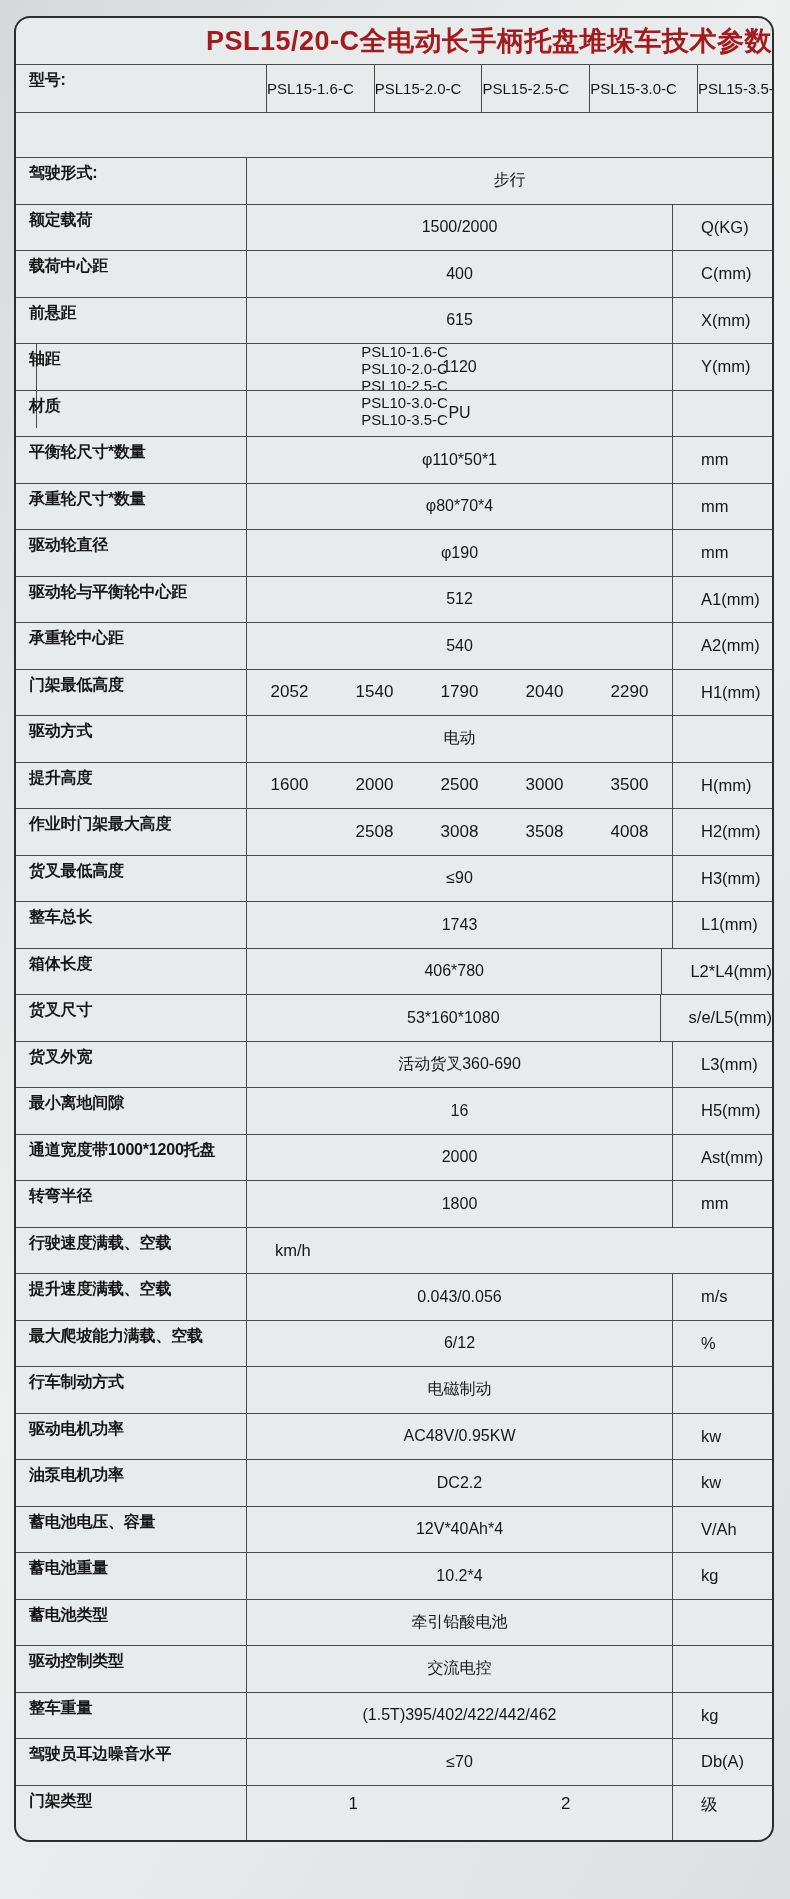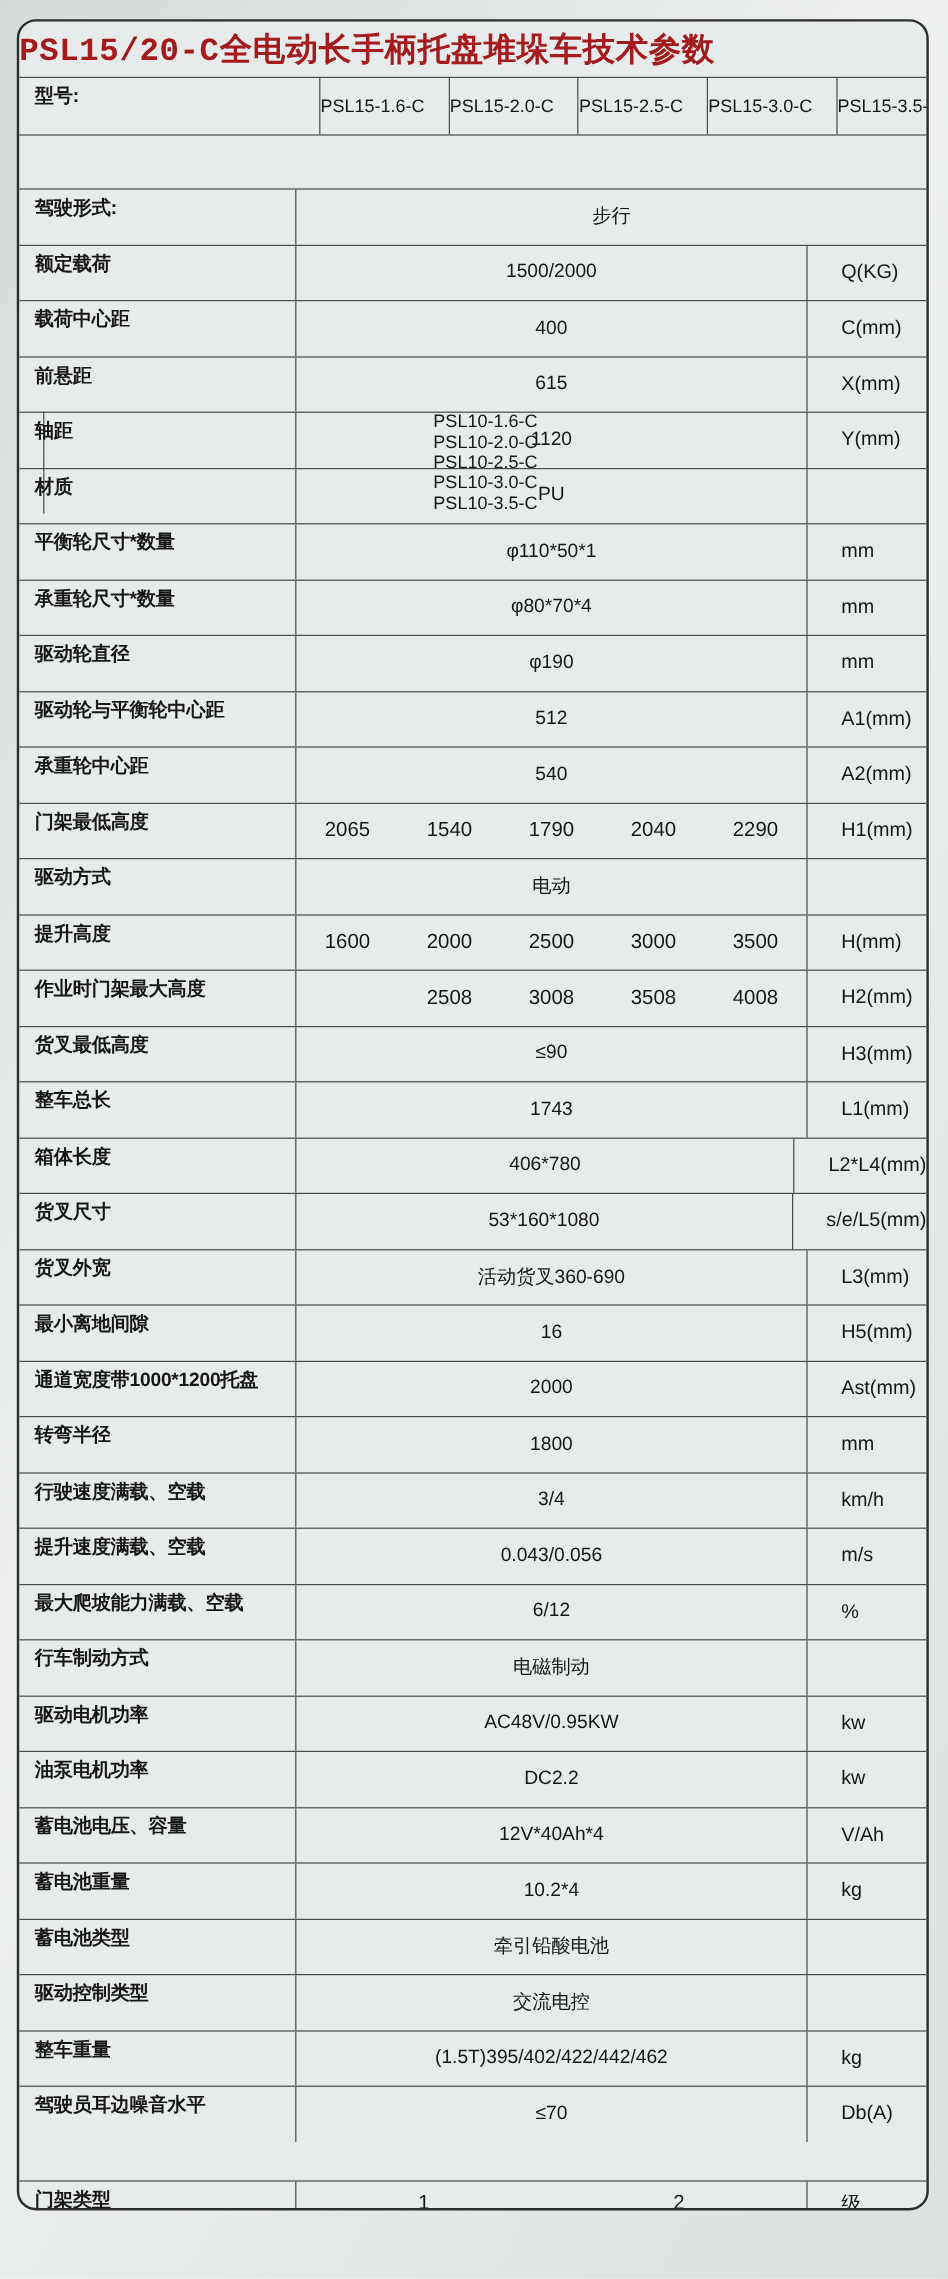--- a/index.html
+++ b/index.html
@@ -7,30 +7,30 @@
     width:790px;height:1899px;position:relative;
     background:linear-gradient(118deg,#d6d9da 0%,#eef0f0 42%,#e4e7e8 75%,#dde0e1 100%);
     font-family:"Liberation Sans","DejaVu Sans",sans-serif;
     color:#161616;
   }
   .card{
     position:absolute;left:14px;top:16px;width:760px;height:1826px;
     box-sizing:border-box;border:2px solid var(--line-dark);border-radius:16px;
     background:#e8ebec;overflow:hidden;display:flex;flex-direction:column;
   }
-  .title-row{flex:0 0 46px;display:flex;align-items:center;justify-content:flex-start;font-family:Liberation Mono, monospace;}
+  .title-row{flex:0 0 46px;display:flex;align-items:center;justify-content:flex-end;}
   .title-row h1{
     margin:0;font-size:27px;font-weight:800;letter-spacing:0.5px;
     color:var(--title-red);white-space:nowrap;
   }
   .row{display:flex;border-top:1px solid var(--line);flex:0 0 auto;box-sizing:border-box;}
   .h-model1{height:48px;}
   .h-model2{height:45px;flex-direction:column;}
   .h-spec{height:46.5px;}
-  .h-tall{flex:1 1 auto;margin-top:32px;}
+  .h-tall{flex:1 1 auto;}
   .cell-label{
     flex:0 0 230px;width:230px;box-sizing:border-box;
     padding:5px 6px 0 13px;font-weight:700;font-size:16px;letter-spacing:-0.2px;
     white-space:nowrap;overflow:hidden;
   }
   .cell{border-left:1px solid var(--line);box-sizing:border-box;}
   .model-cell{
     flex:1 1 0;display:flex;align-items:center;justify-content:center;
     font-size:15px;white-space:nowrap;margin-left:20px;
   }
@@ -127,21 +127,21 @@
         <div class="cell unit-cell">A1(mm)</div>
       </div>
       <div class="row h-spec">
         <div class="cell-label">承重轮中心距</div>
         <div class="cell value-cell">540</div>
         <div class="cell unit-cell">A2(mm)</div>
       </div>
       <div class="row h-spec">
         <div class="cell-label">门架最低高度</div>
         <div class="cell multi-box">
-          <div class="slot">2065</div>
+          <div class="slot">2052</div>
           <div class="slot">1540</div>
           <div class="slot">1790</div>
           <div class="slot">2040</div>
           <div class="slot">2290</div>
         </div>
         <div class="cell unit-cell">H1(mm)</div>
       </div>
       <div class="row h-spec">
         <div class="cell-label">驱动方式</div>
         <div class="cell value-cell">电动</div>
@@ -204,21 +204,20 @@
         <div class="cell value-cell">2000</div>
         <div class="cell unit-cell">Ast(mm)</div>
       </div>
       <div class="row h-spec">
         <div class="cell-label">转弯半径</div>
         <div class="cell value-cell">1800</div>
         <div class="cell unit-cell">mm</div>
       </div>
       <div class="row h-spec">
         <div class="cell-label">行驶速度满载、空载</div>
-        <div class="cell value-cell">3/4</div>
         <div class="cell unit-cell">km/h</div>
       </div>
       <div class="row h-spec">
         <div class="cell-label">提升速度满载、空载</div>
         <div class="cell value-cell">0.043/0.056</div>
         <div class="cell unit-cell">m/s</div>
       </div>
       <div class="row h-spec">
         <div class="cell-label">最大爬坡能力满载、空载</div>
         <div class="cell value-cell">6/12</div>

